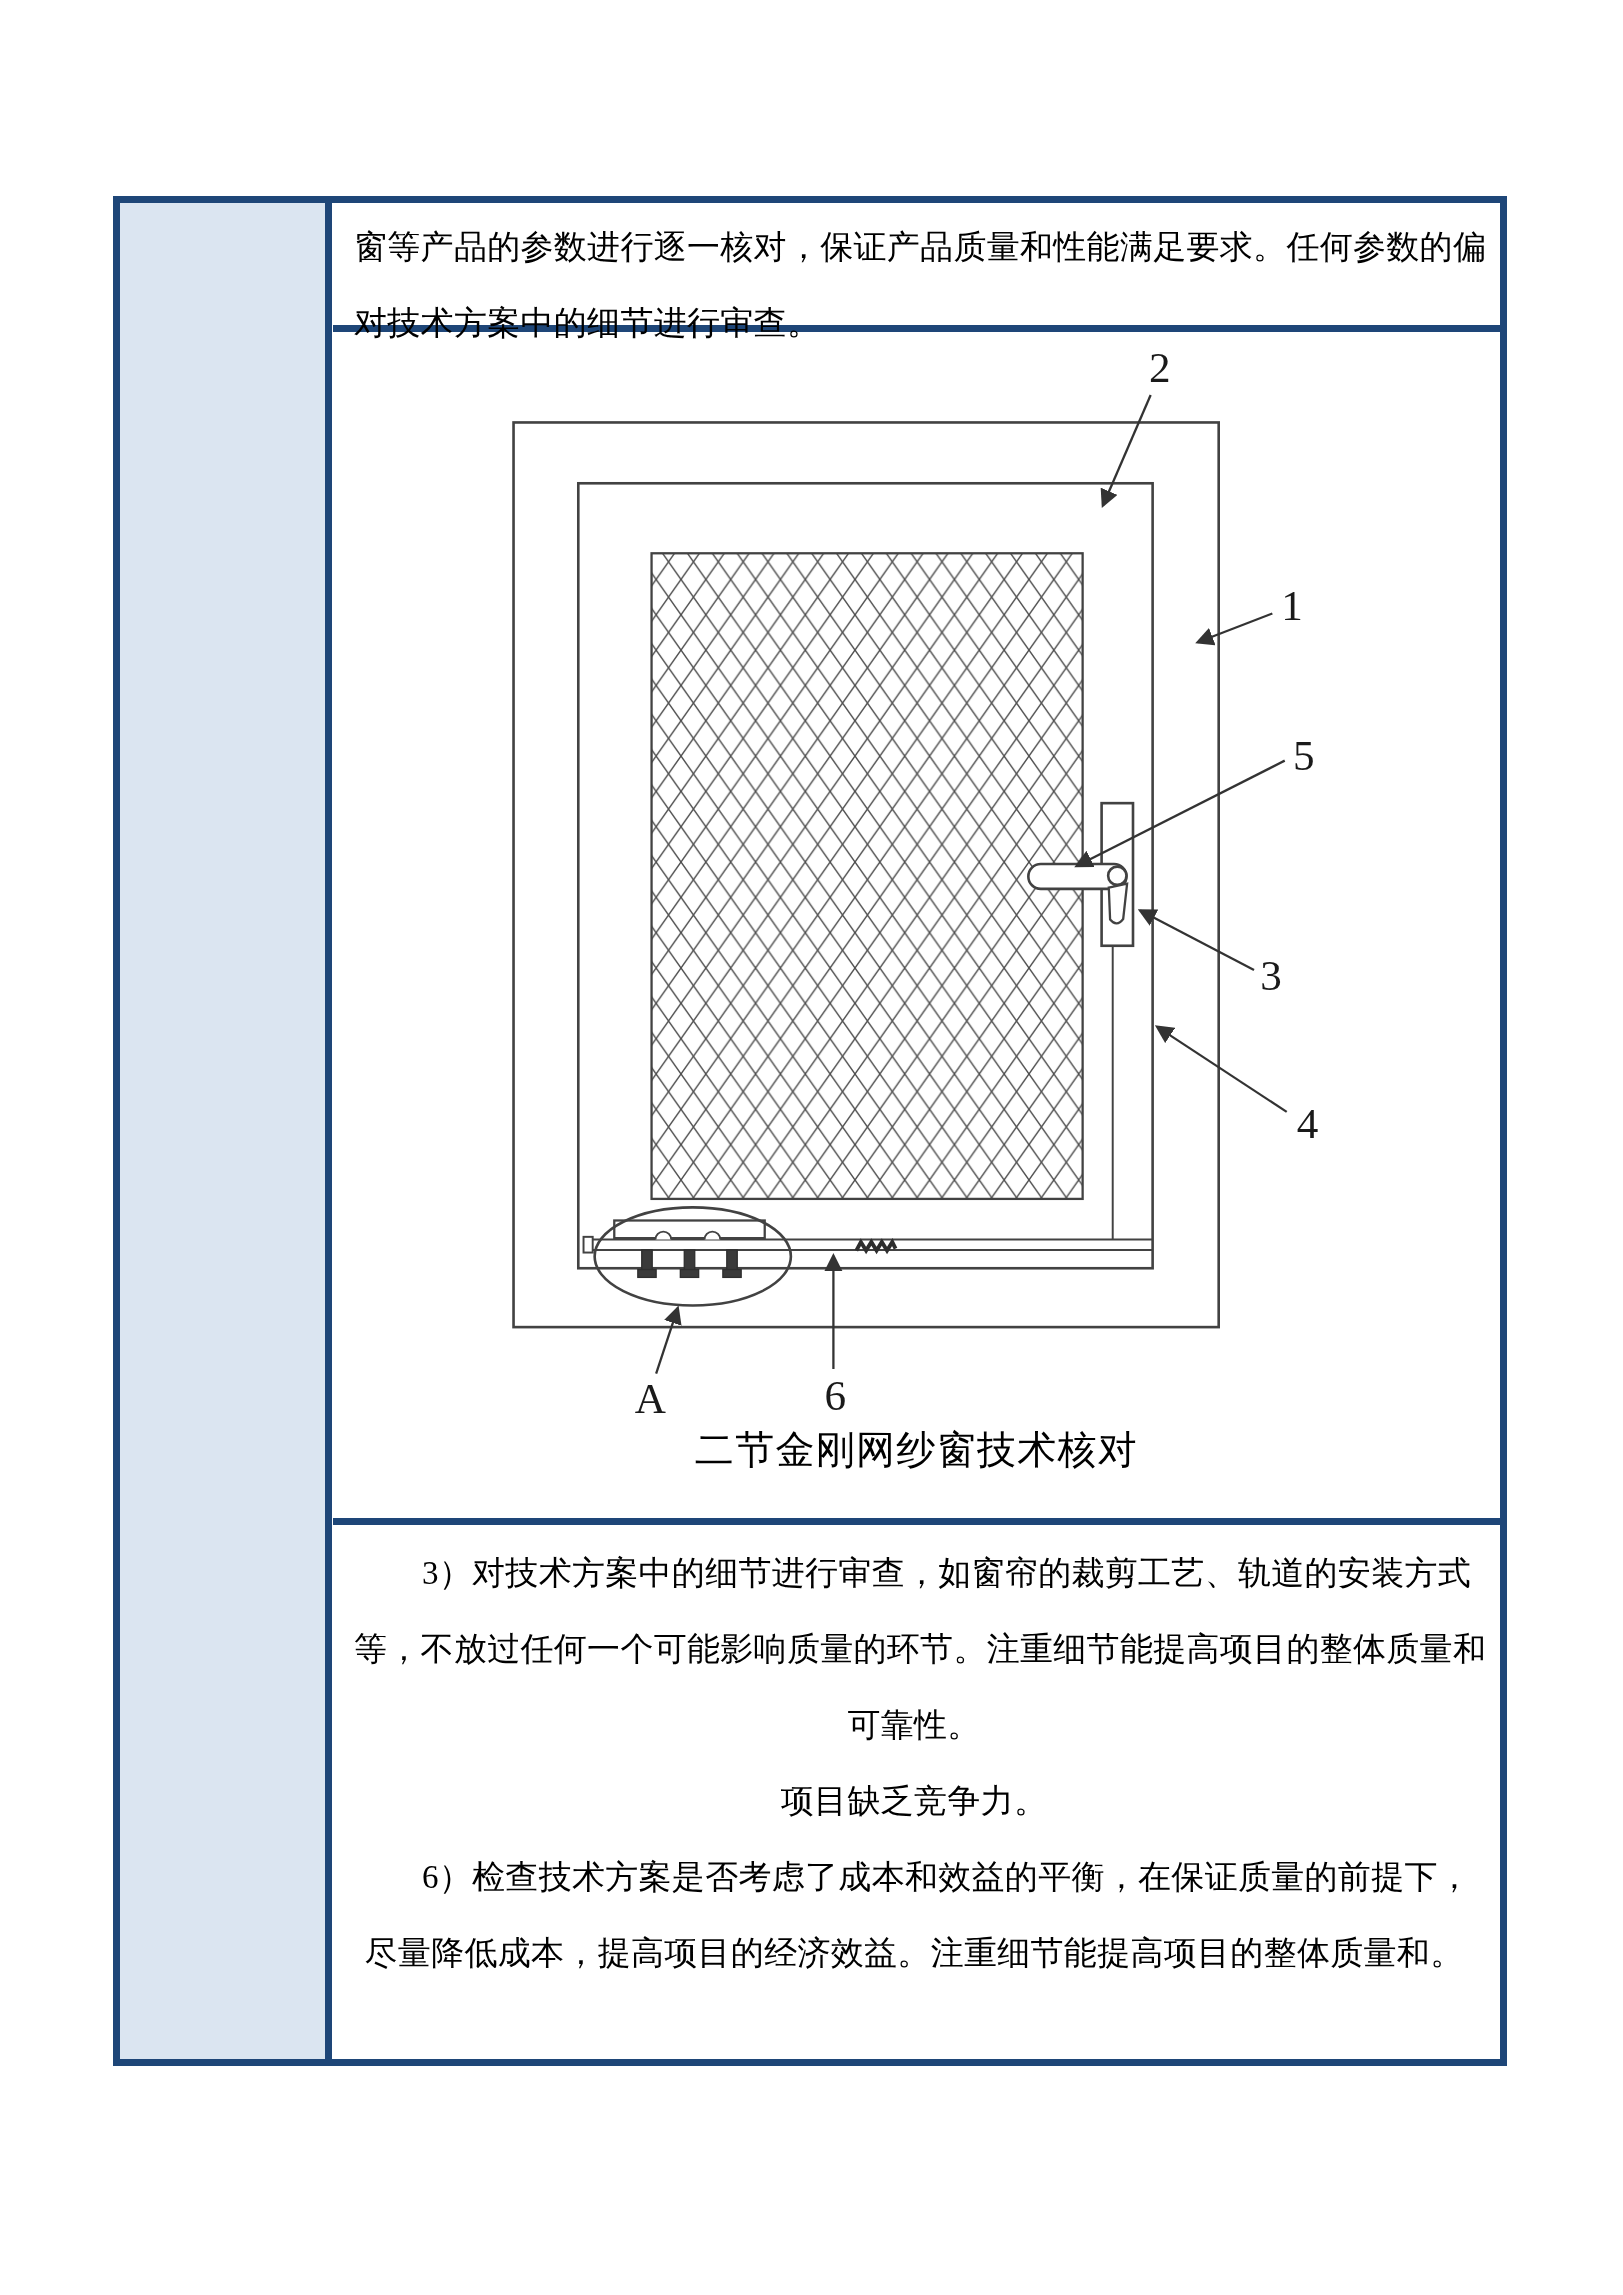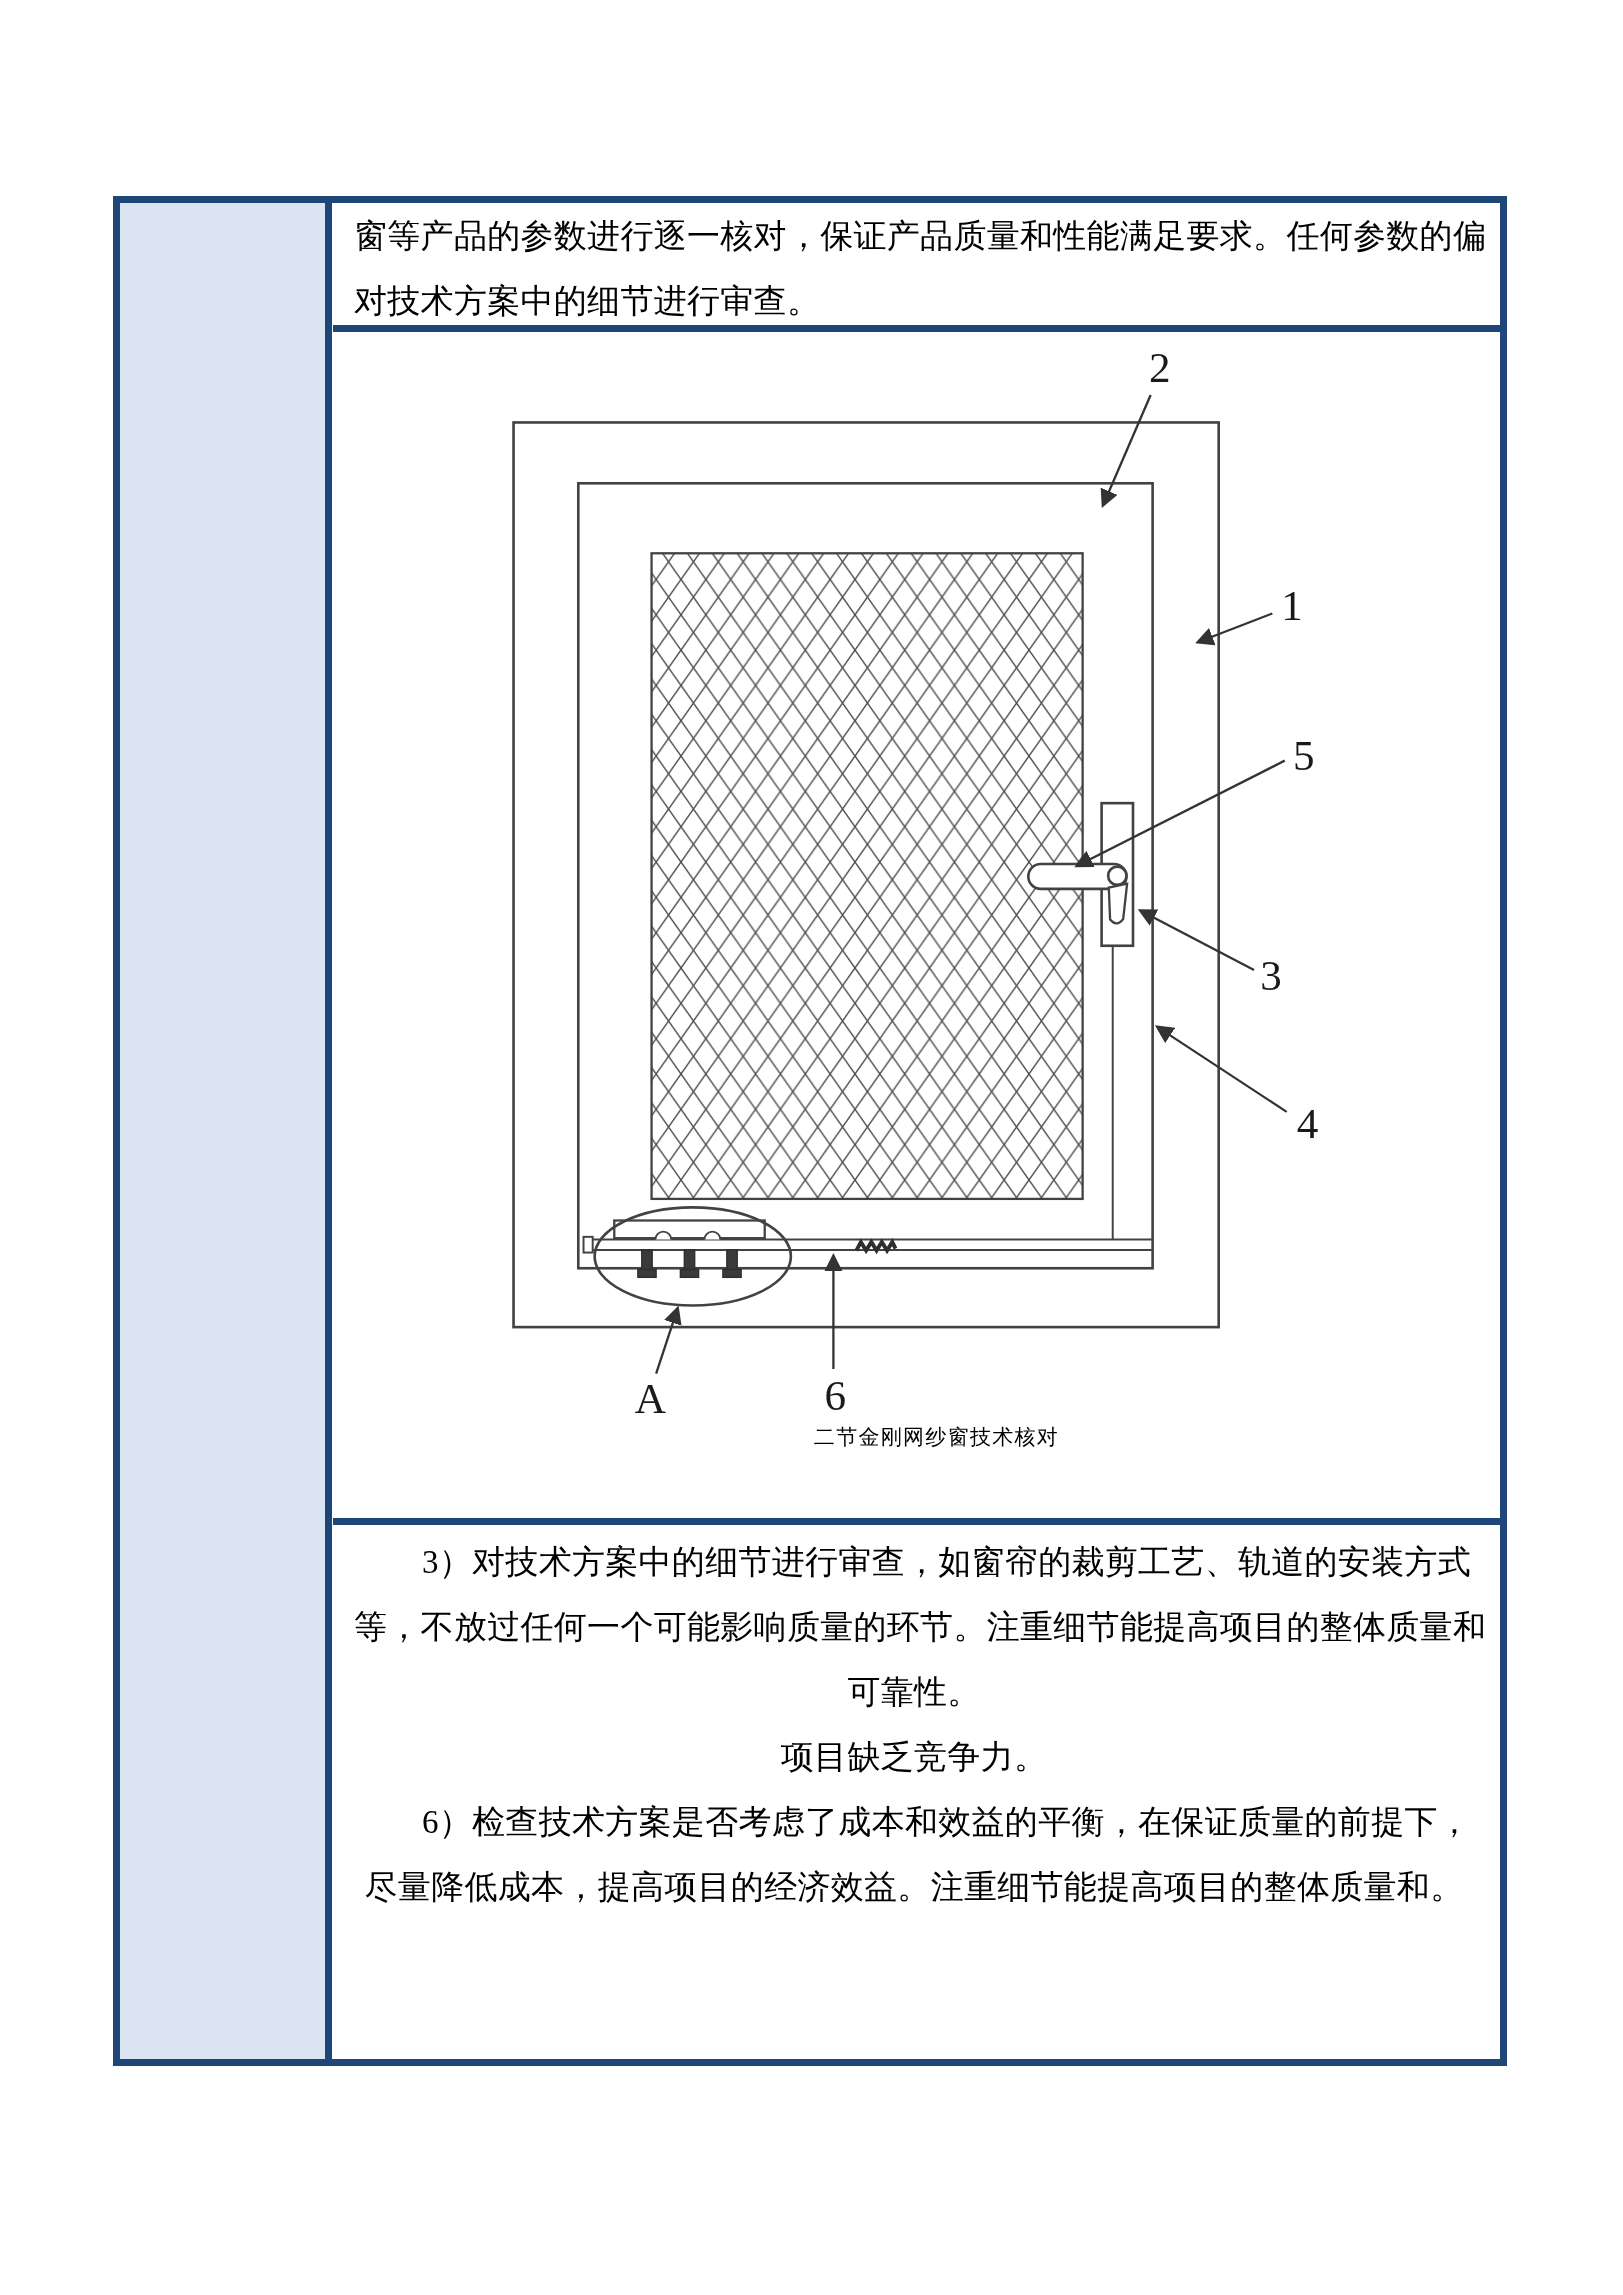--- a/index.html
+++ b/index.html
@@ -34,30 +34,30 @@
     padding:1.3px 26px 0 21px;
     color:#000000;
   }
   .row-body .textblock{padding-top:5.2px;text-align:center;}
   .tline{
     font-size:33px;
     line-height:65px;
     letter-spacing:0.3px;
     white-space:nowrap;
     color:#000;
+    margin-top:11px;
   }
   .tline.indent{padding-left:65px;}
   .figure-svg{position:absolute;left:0;top:0;}
   .figure-caption{
     position:absolute;left:0;top:1091px;width:100%;
     text-align:center;
-    font-size:21px;
+    font-size:39px;
     color:#000;
     letter-spacing:1.3px;
-    padding-left:20px;
   }
 </style>
 </head>
 <body>
 
 <div class="page">
   <div class="doc-table">
 
     <div class="sidebar-cell"></div>
 

